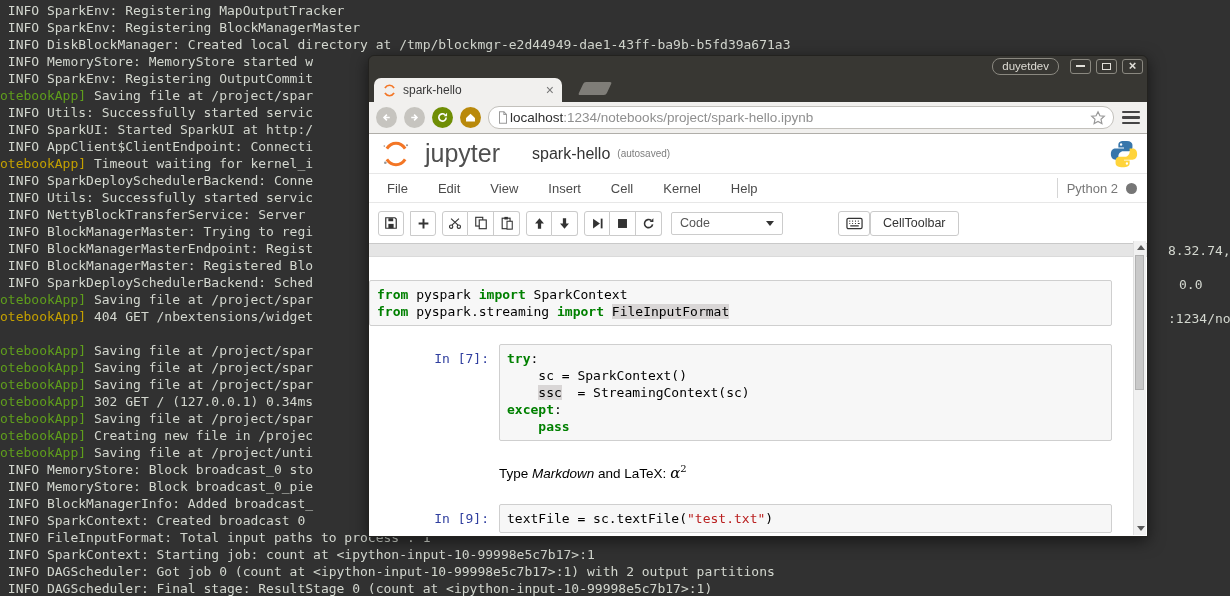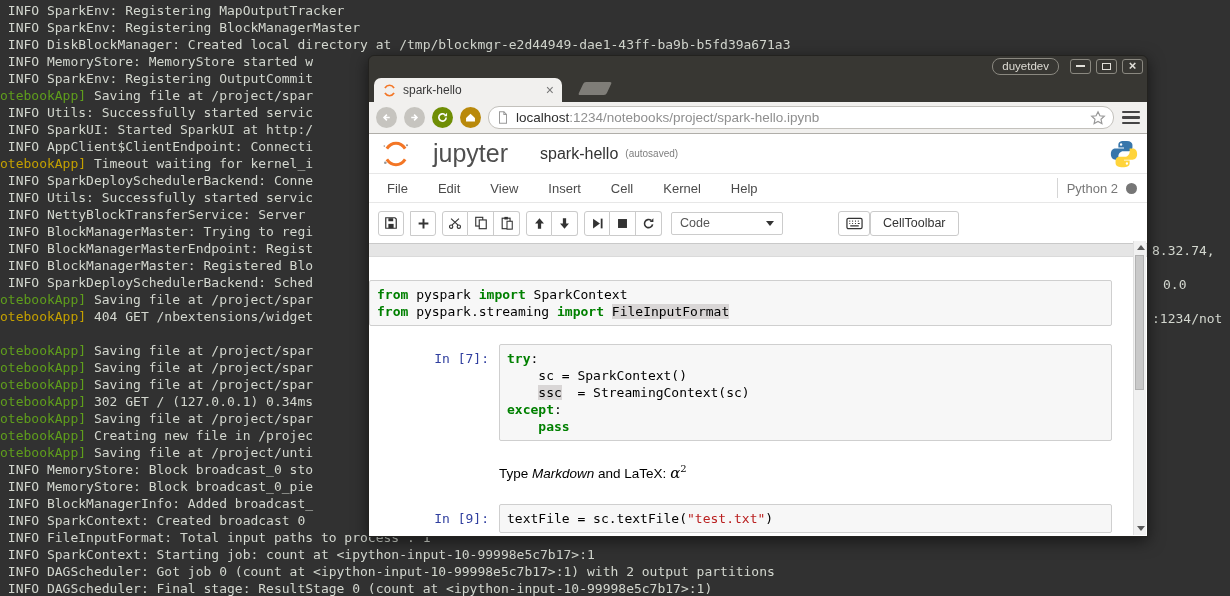--- a/index.html
+++ b/index.html
@@ -5,21 +5,21 @@
   html,body{margin:0;padding:0;}
   body{width:1230px;height:596px;overflow:hidden;position:relative;
        background:#313131;font-family:"Liberation Sans",sans-serif;}
 
   
   .term{position:absolute;top:2px;left:0;width:1230px;z-index:1;
         font:13px/17px "DejaVu Sans Mono",monospace;color:#d3d7cf;white-space:pre;}
   .term-line{height:17px;}
   .pfx-green{color:#5f9e1c;}
   .pfx-yellow{color:#c4a000;}
-  .term-frag{position:absolute;white-space:pre;}
+  .term-frag{position:absolute;white-space:pre;margin-left:16px;}
 
   
   .bw{position:absolute;left:368px;top:55px;width:780px;height:482px;z-index:5;
       background:#383733;border:1px solid #23221f;box-sizing:border-box;
       border-radius:6px 6px 0 0;box-shadow:0 4px 16px rgba(0,0,0,.55);}
   .bw-titlebar{height:20px;display:flex;align-items:center;justify-content:flex-end;
       padding-right:4px;gap:5px;}
   .profile{border:1px solid #8a8880;border-radius:8px;color:#dedcd5;font-size:11.5px;
       padding:0 9px;height:15px;line-height:15px;margin-right:6px;}
   .winbtn{width:21px;height:15px;border:1px solid #8a8880;border-radius:3px;
@@ -37,33 +37,33 @@
       transform:skewX(-25deg);border-radius:2px;}
 
   .bw-toolbar{height:32px;background:#f1f0ee;border-bottom:1px solid #b0aea9;
       display:flex;align-items:center;padding:0 7px;box-sizing:border-box;}
   .navbtn{width:21px;height:21px;border-radius:50%;display:flex;align-items:center;
       justify-content:center;margin-right:7px;flex:none;}
   .nb-back,.nb-fwd{background:#c6c4bf;}
   .nb-reload{background:#6f8e05;}
   .nb-home{background:#b9890b;}
   .addr{flex:1;height:23px;background:#fff;border:1px solid #c3c1bc;border-radius:11px;
-      display:flex;align-items:center;padding:0 7px;gap:6px;margin-right:8px;box-sizing:border-box;
+      display:flex;align-items:center;padding:0 7px;margin-right:8px;box-sizing:border-box;
       font-size:13.5px;white-space:nowrap;overflow:hidden;}
   .url-host{color:#2e2e2e;}
   .url-path{color:#8f8f8f;}
   .addr-star{margin-left:auto;flex:none;}
   .menu-btn{width:18px;display:flex;flex-direction:column;gap:3px;flex:none;}
   .menu-btn i{display:block;height:2.5px;background:#454545;border-radius:1px;}
 
   
   .bw-page{position:absolute;top:78px;left:0;right:0;bottom:0;background:#fff;overflow:hidden;}
   .nb-header{height:39px;display:flex;align-items:center;padding:0 8px 0 10px;}
   .jlogo{width:34px;height:30px;flex:none;}
-  .jwordmark{font-size:25px;color:#4f4f4f;margin-left:20px;letter-spacing:0;}
+  .jwordmark{font-size:25px;color:#4f4f4f;margin-left:12px;letter-spacing:0;}
   .nb-title{margin-left:32px;font-size:16px;color:#333;}
   .nb-autosaved{margin-left:7px;font-size:10px;color:#7e7e7e;}
   .pylogo{margin-left:auto;width:30px;height:30px;flex:none;}
 
   .nb-menubar{height:28px;border-top:1px solid #e7e7e7;border-bottom:1px solid #e7e7e7;
       display:flex;align-items:center;padding-left:18px;gap:30px;font-size:13px;color:#4b4b4b;}
   .nb-menubar .right{margin-left:auto;display:flex;align-items:center;padding-right:10px;gap:0;}
   .ksep{width:1px;height:20px;background:#d5d5d5;margin-right:9px;}
   .kname{font-size:13px;color:#777;}
   .kdot{width:11px;height:11px;border-radius:50%;background:#767676;margin-left:8px;}

